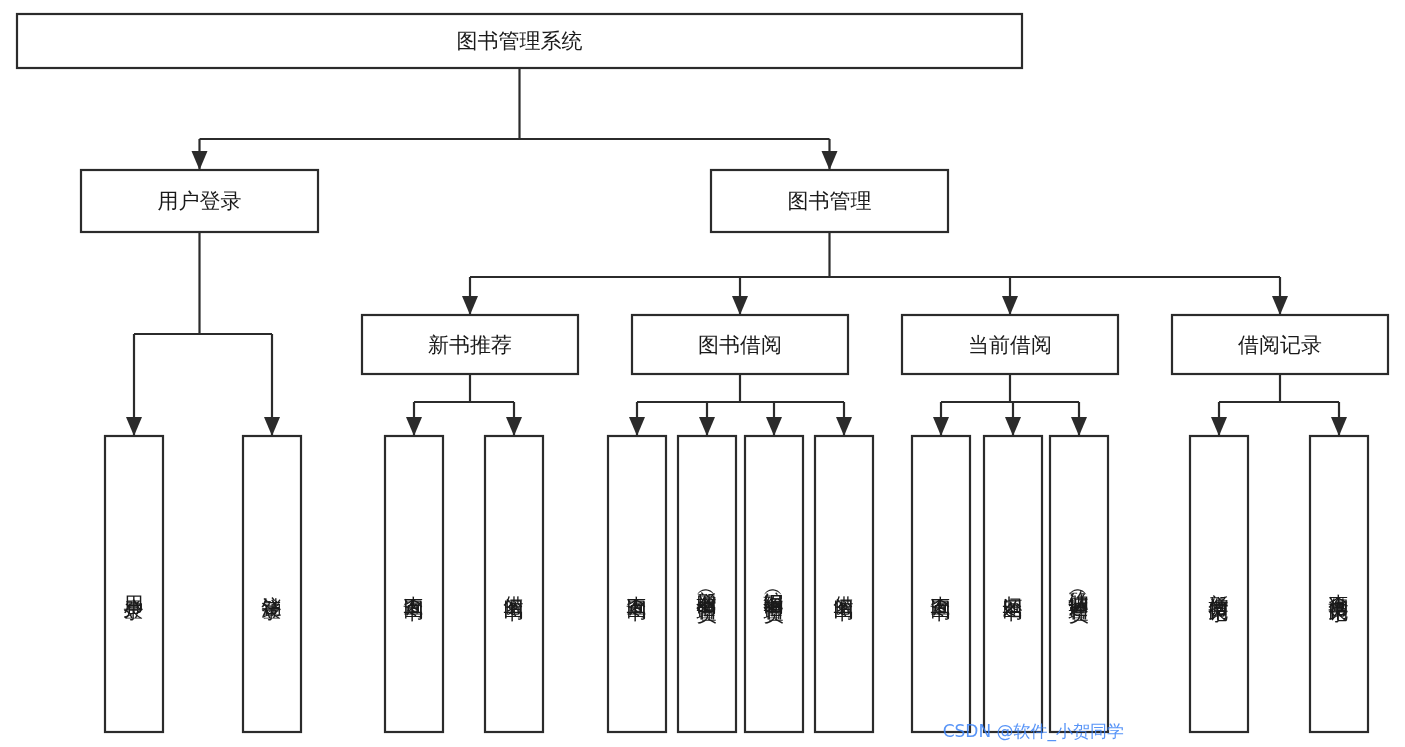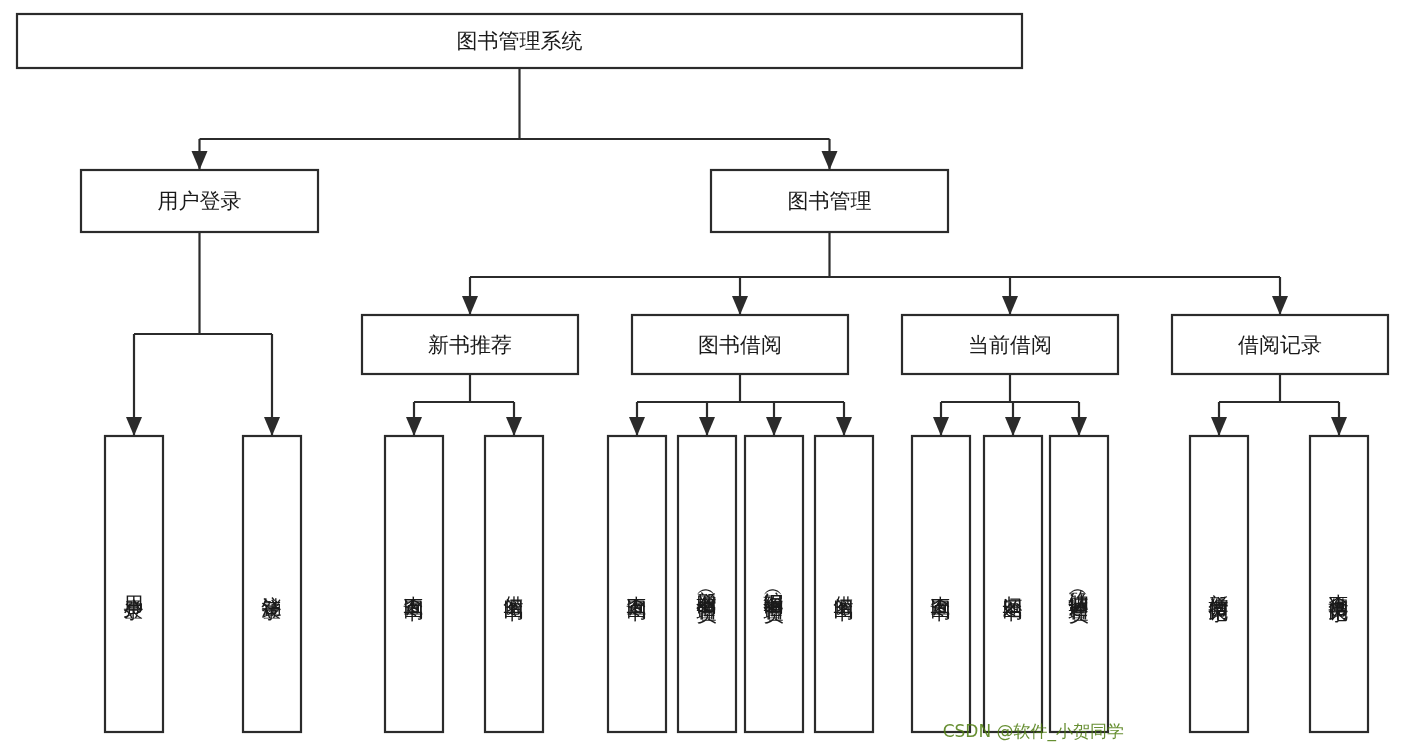--- a/index.html
+++ b/index.html
@@ -65,21 +65,21 @@
     text-align: center;
     white-space: nowrap;
     pointer-events: none;
   }
   .watermark {
     position: absolute;
     right: 8px;
     bottom: 4px;
     font-family: "DejaVu Sans", "Liberation Sans", sans-serif;
     font-size: 17px;
-    color: #4d7c0f;
+    color: #3b82f6;
     white-space: nowrap;
     opacity: 0.85;
   }
 </style>
 </head>
 <body>
 
 <div id="diagram-root">
 
   <svg id="tree-svg" viewBox="0 0 1405 747" preserveAspectRatio="none" xmlns="http://www.w3.org/2000/svg">

